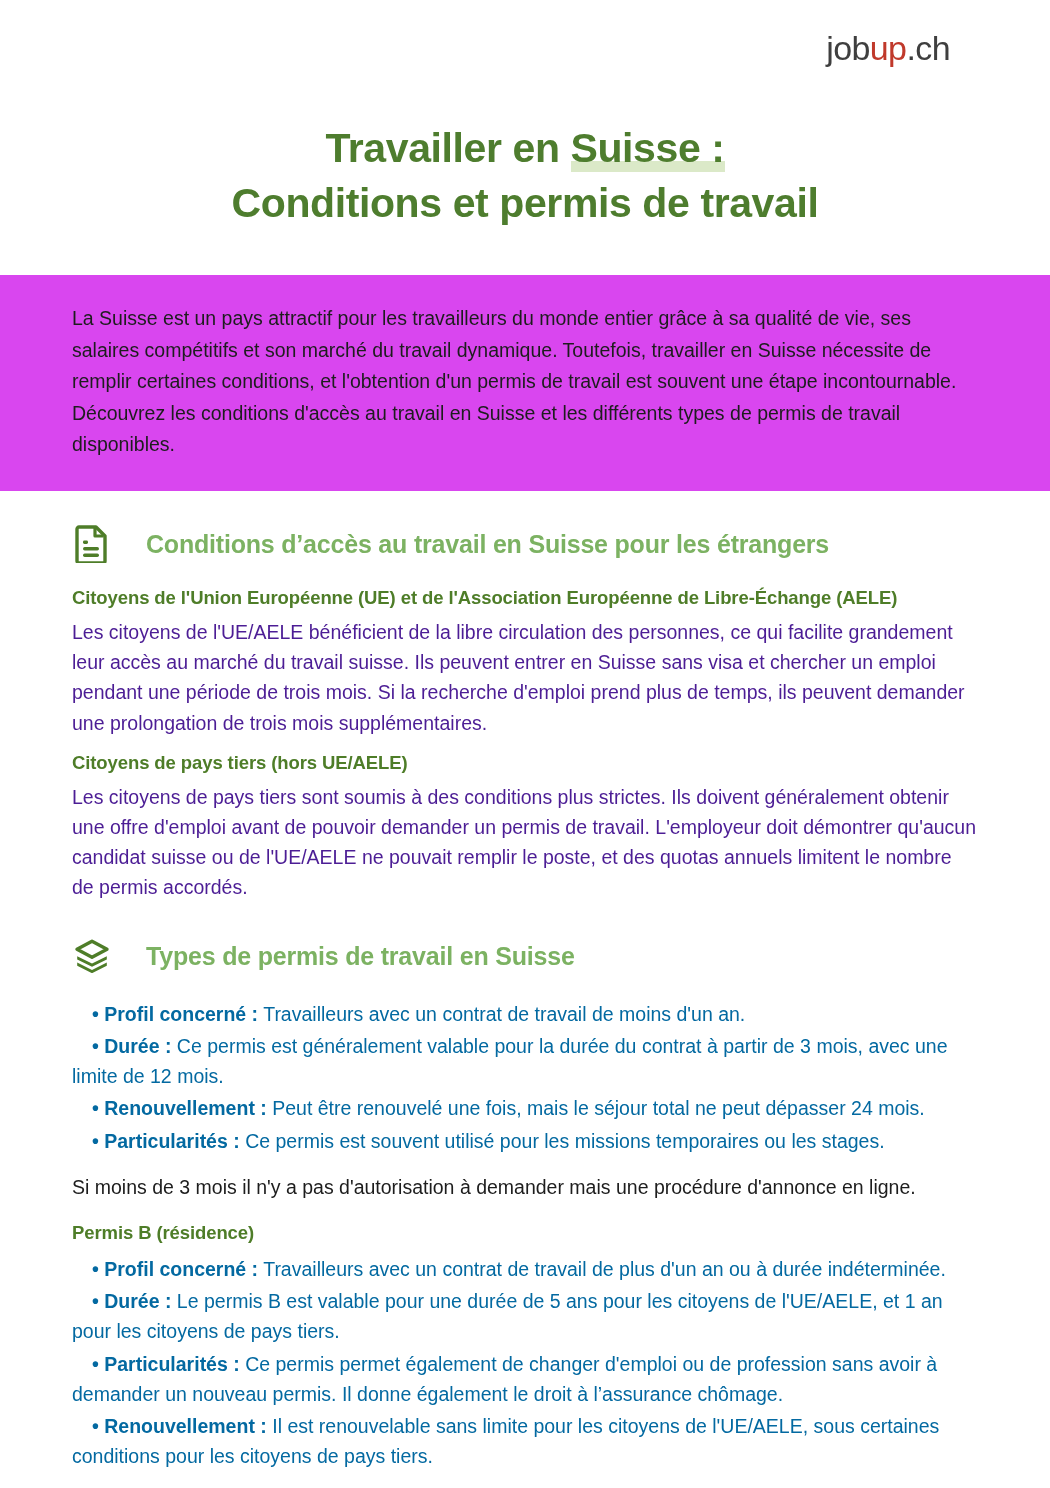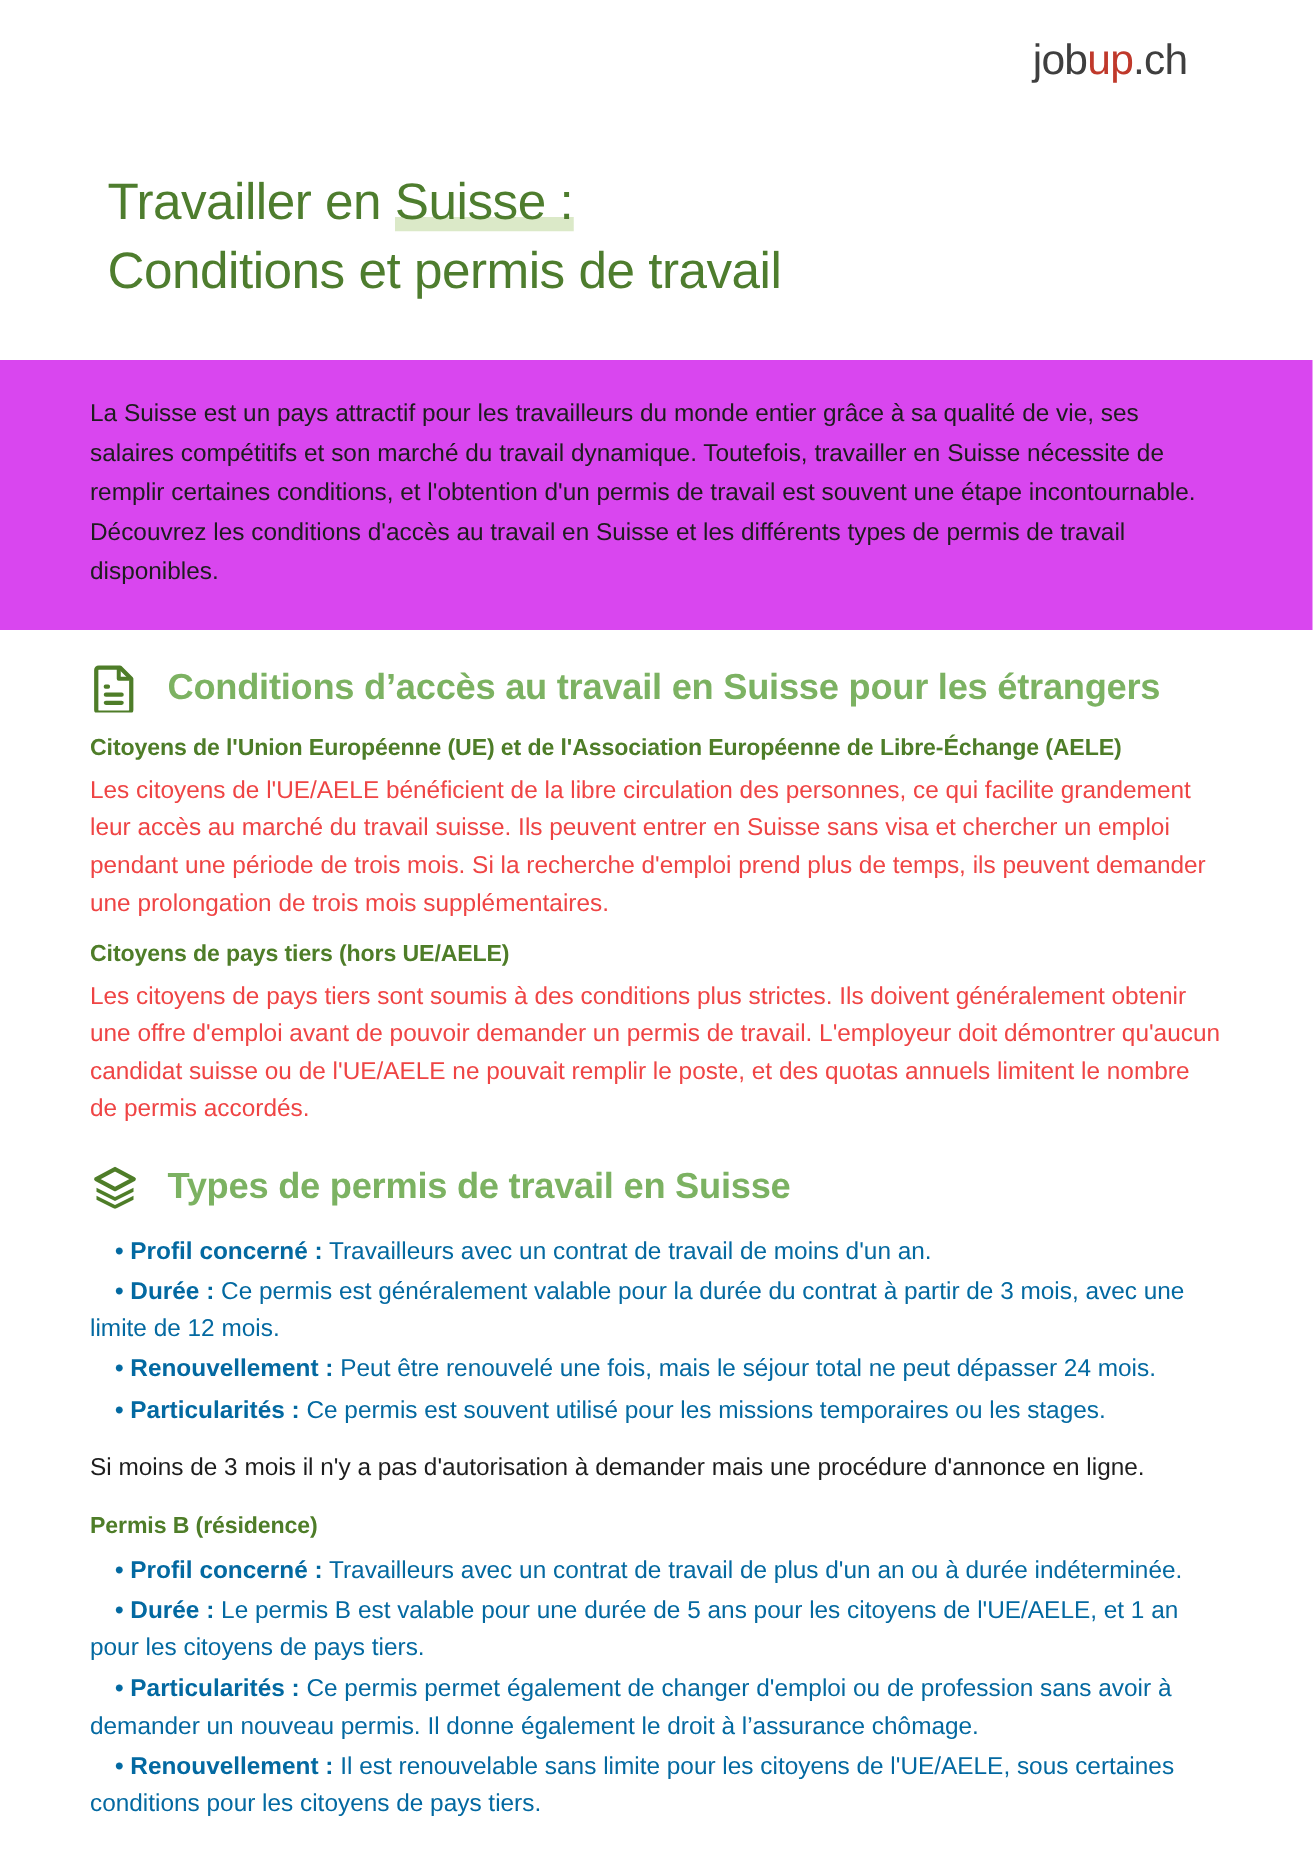--- a/index.html
+++ b/index.html
@@ -40,26 +40,27 @@
   }
   .logo .seg-job { color: #3f3f3f; }
   .logo .seg-up  { color: #c0392b; }
   .logo .seg-ch  { color: #3f3f3f; }
 
   
   .title-wrap {
     padding: 24px 72px 0 72px;
   }
   h1.doc-title {
-    margin: 14px;
+    margin: 1px;
     font-size: 41px;
     line-height: 1.33;
-    font-weight: 400;
+    font-weight: 700;
     color: #4e7d2e;
     letter-spacing: -0.4px;
+    text-align: center;
   }
   .title-line { display: block; white-space: pre; }
   .hl {
     background: linear-gradient(to top, #dbe9c8 0, #dbe9c8 11px, transparent 11px);
     padding-bottom: 1px;
   }
 
   
   .intro-band {
     margin-top: 45px;
@@ -90,41 +91,41 @@
   .section-icon {
     width: 40px;
     height: 40px;
     flex: 0 0 40px;
     display: flex;
     align-items: center;
     justify-content: center;
   }
   .section-icon svg { display: block; }
   h2.section-title {
-    margin: 0;
-    font-size: 29px;
+    margin: 12px;
+    font-size: 25px;
     font-weight: 800;
     color: #7cb262;
     letter-spacing: -0.2px;
     white-space: nowrap;
   }
 
   h3.sub-title {
     margin: 14px 0 8px 0;
     font-size: 18.5px;
     font-weight: 800;
     color: #4e7d28;
     letter-spacing: -0.1px;
   }
 
   p.body {
     margin: 0 0 4px 0;
     font-size: 19.5px;
     line-height: 1.55;
-    color: #ef4444;
+    color: #4c1d95;
   }
 
   .bullets {
     margin: 10px 0 0 0;
     padding: 0;
     list-style: none;
   }
   .bullets li {
     font-size: 19.5px;
     line-height: 1.55;

